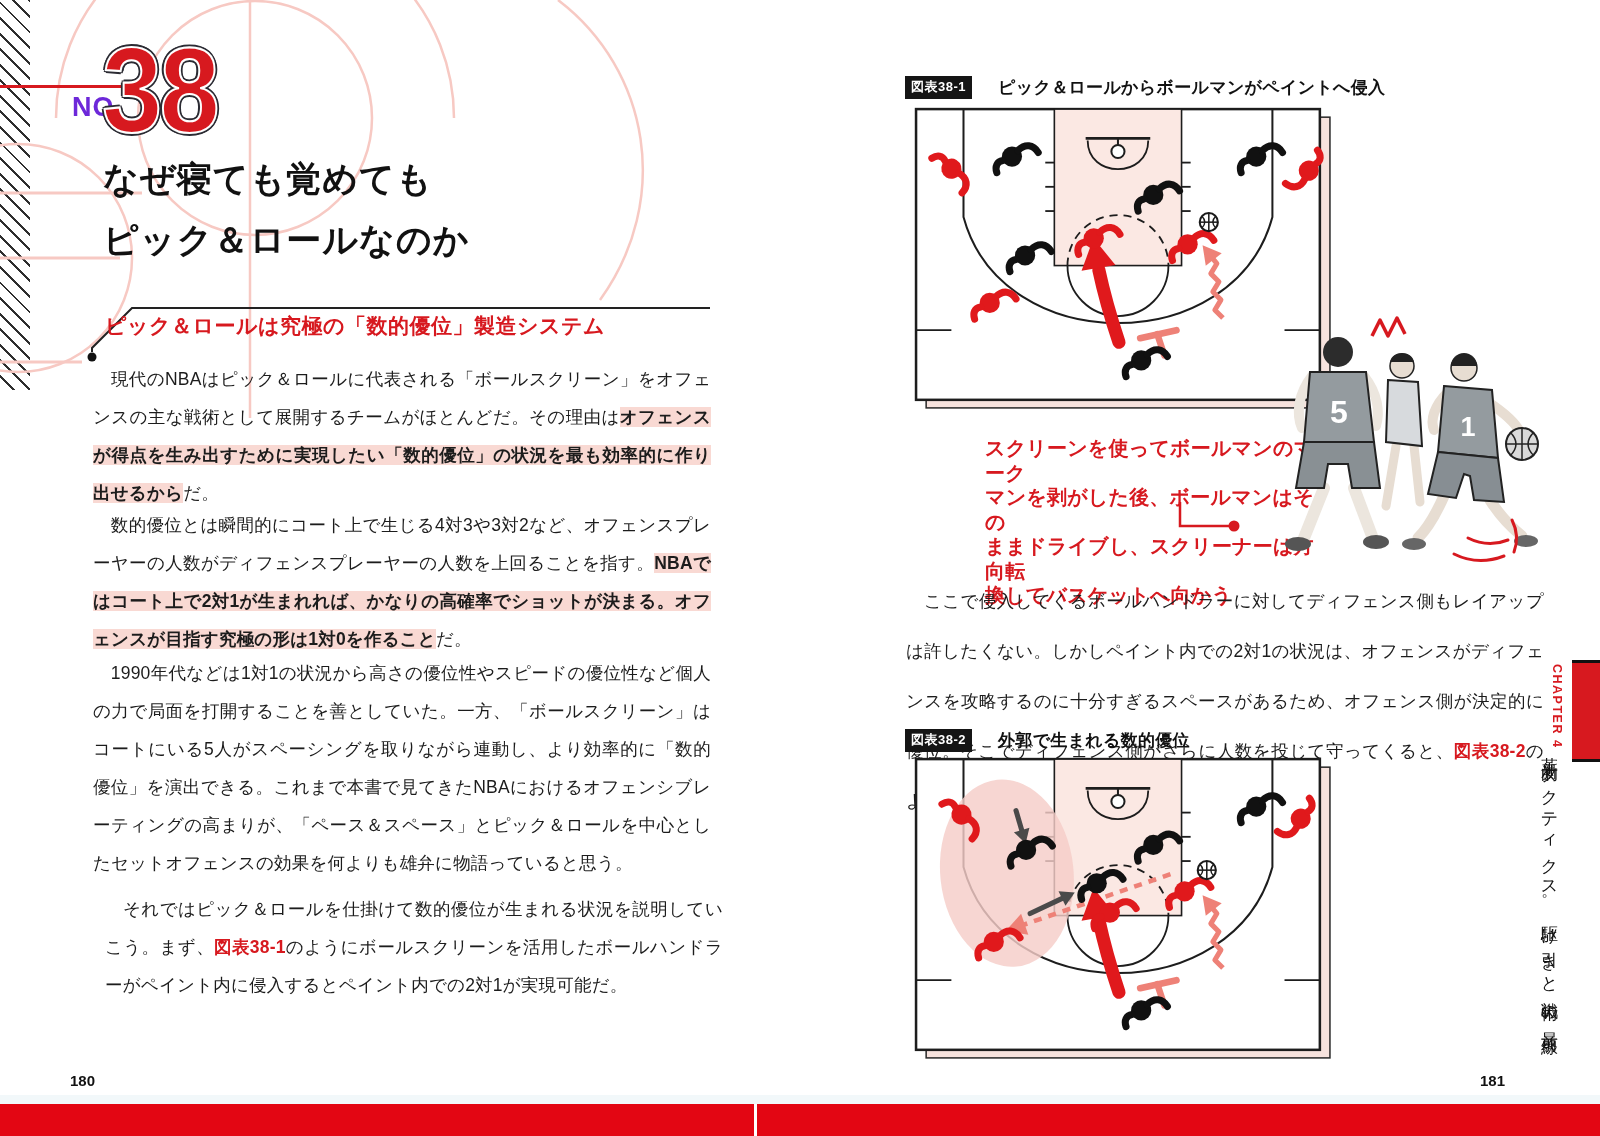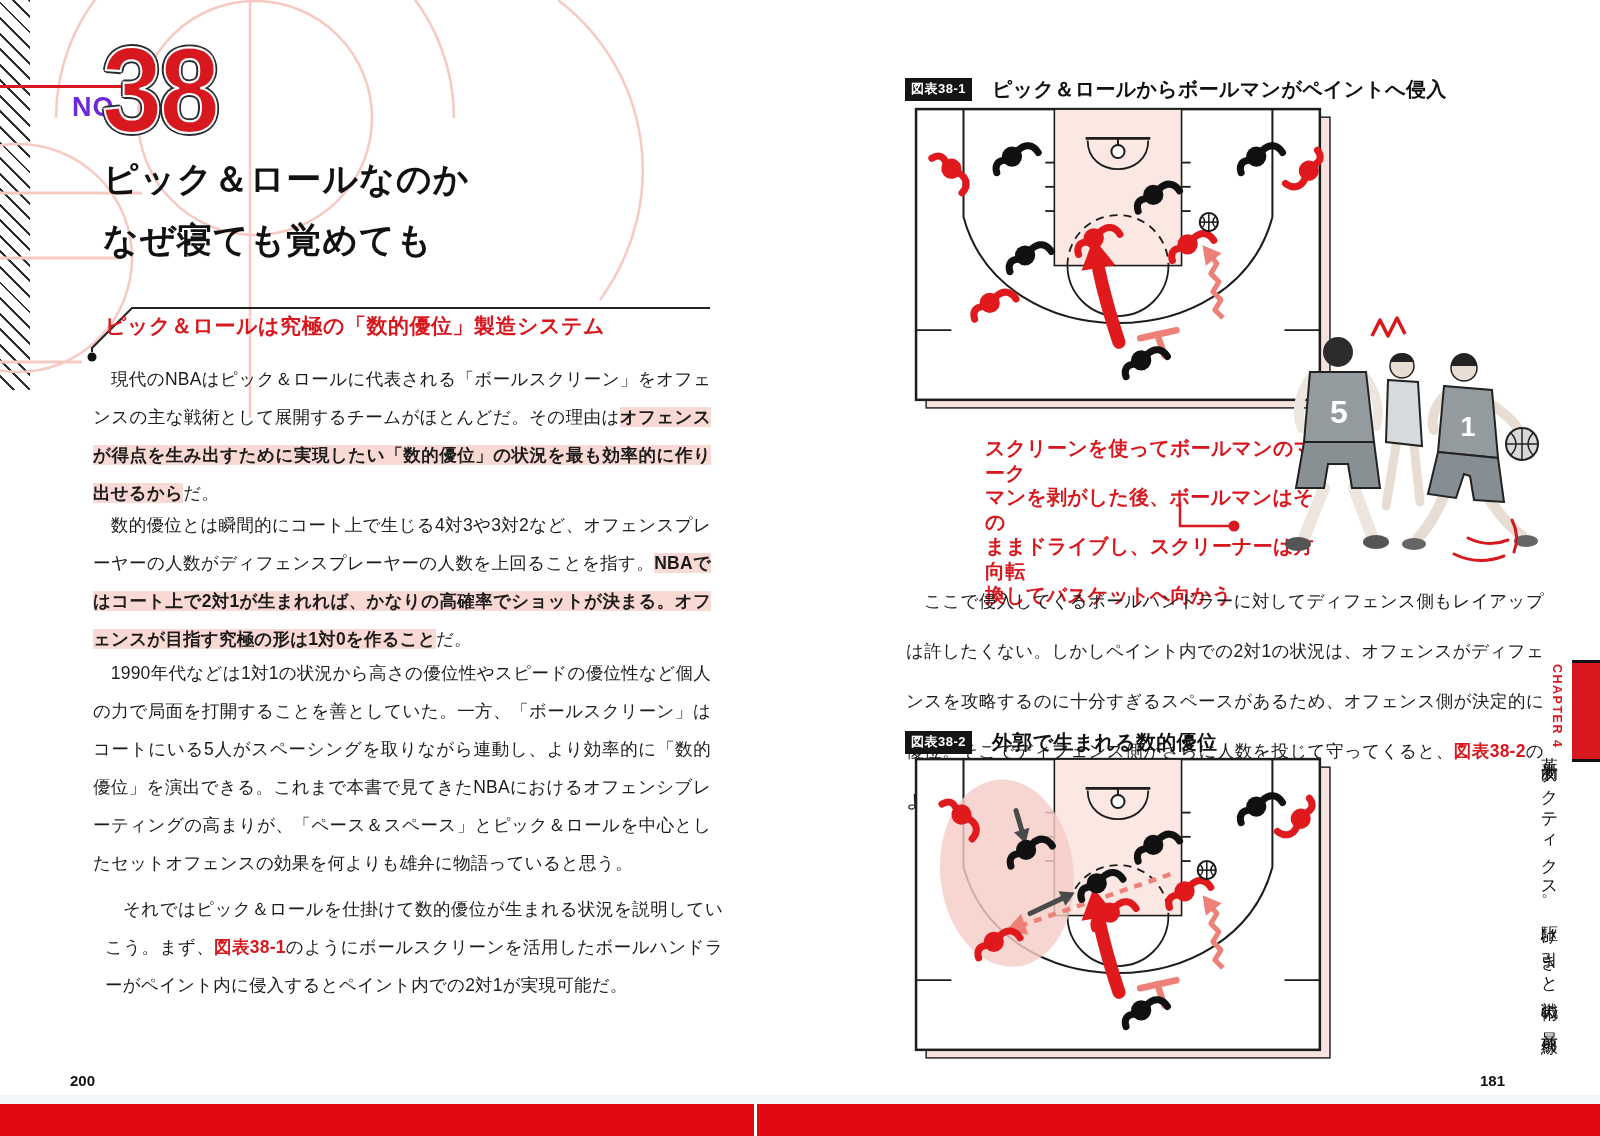--- a/index.html
+++ b/index.html
@@ -40,21 +40,21 @@
     text-align:justify;letter-spacing:.2px;color:#1c1c1c;
   }
   p.body-r{line-height:50px;}
   .hl{background:#f9d9d3;font-weight:700;}
   .ref{color:#d7191f;font-weight:700;}
   .figcap{position:absolute;display:flex;align-items:center;}
   .figbadge{
     background:#151515;color:#fff;font-size:13px;font-weight:700;
     padding:2px 6px 3px;letter-spacing:.5px;flex:none;
   }
-  .figlabel{font-size:20px;font-weight:700;color:#111;margin-left:20px;letter-spacing:.3px;}
+  .figlabel{font-size:17px;font-weight:700;color:#111;margin-left:26px;letter-spacing:.3px;}
   .annotation{
     position:absolute;left:985px;top:436px;width:330px;
     font-size:20px;font-weight:700;color:#d7191f;line-height:24.5px;
     white-space:pre-line;letter-spacing:.2px;
   }
   .vtext{writing-mode:vertical-rl;text-orientation:mixed;}
   .chapter-tab{
     left:1572px;top:660px;width:28px;height:102px;background:#d7191f;
     border-top:3px solid #111;border-bottom:3px solid #111;box-sizing:border-box;
   }
@@ -83,22 +83,22 @@
   <line x1="250" y1="0" x2="250" y2="418" stroke="#f7c9c3" stroke-width="2.5"></line>
   <line x1="0" y1="193" x2="142" y2="193" stroke="#f7c9c3" stroke-width="3"></line>
   <line x1="0" y1="258" x2="120" y2="258" stroke="#f7c9c3" stroke-width="3"></line>
   <line x1="0" y1="362" x2="82" y2="362" stroke="#f7c9c3" stroke-width="3"></line>
 </svg>
 <div class="abs red-rule"></div>
 
 <div class="abs no-label">NO.</div>
 <div class="abs big-number">38</div>
 <div class="abs page-title">
+  <div>なぜ寝ても覚めても</div>
   <div>ピック＆ロールなのか</div>
-  <div>なぜ寝ても覚めても</div>
 </div>
 
 <svg class="abs" style="left:80px;top:300px;" width="632" height="70" viewBox="0 0 632 70">
   <path d="M630,8 H52 L12,48 V52" fill="none" stroke="#222" stroke-width="2"></path>
   <circle cx="12" cy="57" r="4.5" fill="#111"></circle>
 </svg>
 <div class="abs subhead">ピック＆ロールは究極の「数的優位」製造システム</div>
 
 <p class="body" style="left:85px;top:352px;width:618px;"><span>　現代のNBAはピック＆ロールに代表される「ボールスクリーン」をオフェンスの主な戦術として展開するチームがほとんどだ。その理由は</span><span class="hl">オフェンスが得点を生み出すために実現したい「数的優位」の状況を最も効率的に作り出せるから</span><span>だ。</span></p>
 <p class="body" style="left:85px;top:498px;width:618px;"><span>　数的優位とは瞬間的にコート上で生じる4対3や3対2など、オフェンスプレーヤーの人数がディフェンスプレーヤーの人数を上回ることを指す。</span><span class="hl">NBAではコート上で2対1が生まれれば、かなりの高確率でショットが決まる。オフェンスが目指す究極の形は1対0を作ること</span><span>だ。</span></p>
@@ -351,17 +351,17 @@
       <line x1="293" y1="106" x2="293" y2="124" stroke="#1a1a1a" stroke-width="1.5"></line>
       <path d="M286,109 C290,113 290,117 286,121" stroke="#1a1a1a" stroke-width="1.4" fill="none"></path>
       <path d="M300,109 C296,113 296,117 300,121" stroke="#1a1a1a" stroke-width="1.4" fill="none"></path>
     </g>
   </svg>
 
 <div class="abs chapter-tab"></div>
 <div class="abs vtext chapter-tab-label">CHAPTER 4</div>
 <div class="abs vtext chapter-title">革新的タクティクス。駆け引きと戦術の最前線</div>
 
-<div class="abs pageno" style="left:70px;top:1072px;">200</div>
+<div class="abs pageno" style="left:70px;top:1072px;">180</div>
 <div class="abs pageno" style="left:1480px;top:1072px;">181</div>
 <div class="abs strip-light"></div>
 <div class="abs bottom-bar"></div>
 <div class="abs bar-gutter"></div>
 
 </body></html>

